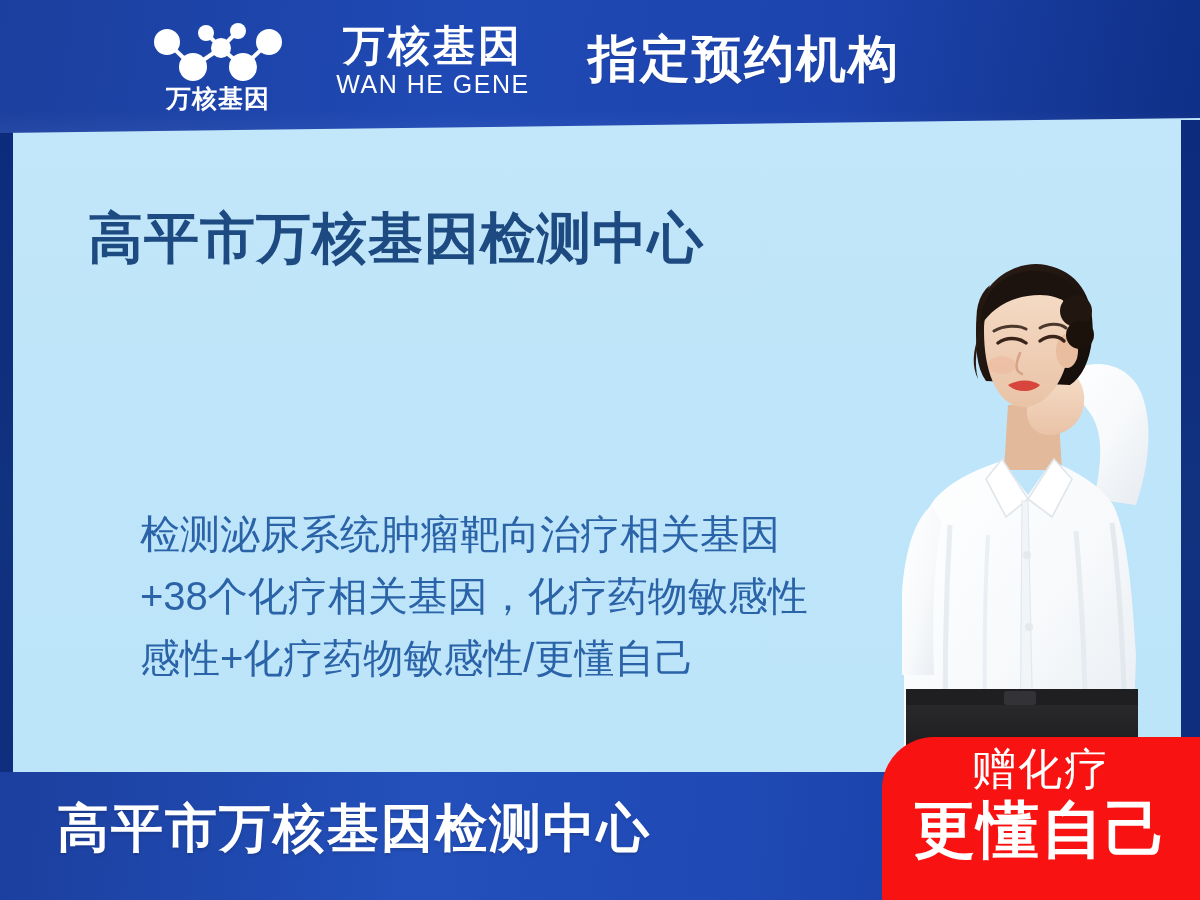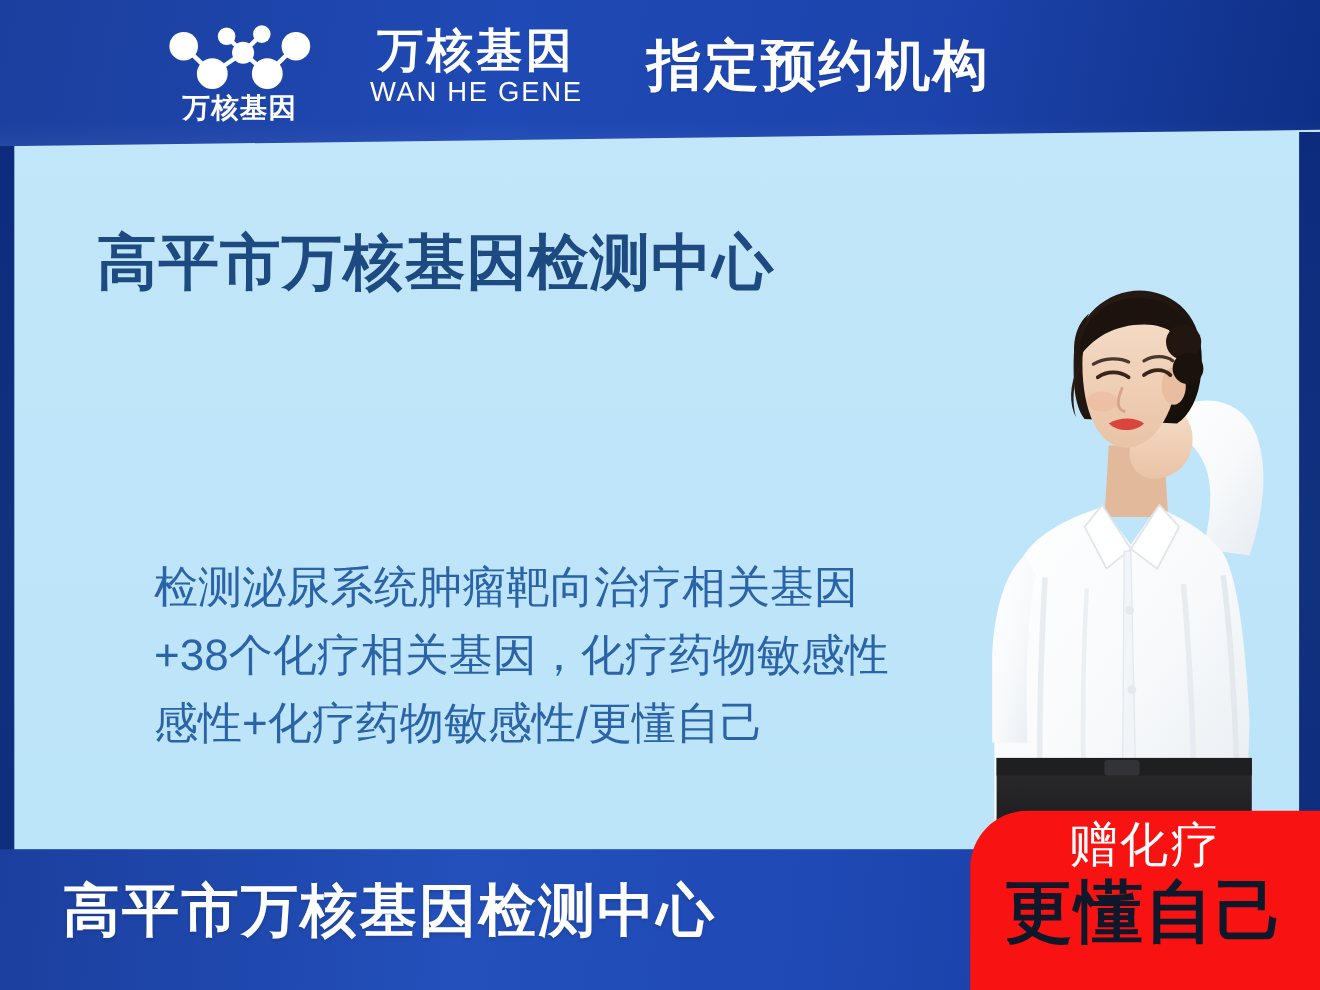--- a/index.html
+++ b/index.html
@@ -149,21 +149,21 @@
     align-items:center; justify-content:flex-start;
     padding-top:6px;
     overflow:hidden;
   }
   .badge-line1 {
     font-size:44px; font-weight:400; color:#ffffff;
     letter-spacing:2px; line-height:1.18; white-space:nowrap;
   }
   .badge-line2 {
     margin-top:-2px;
-    font-size:62px; font-weight:bold; color:#0f172a;
+    font-size:62px; font-weight:bold; color:#ffffff;
     letter-spacing:2px; line-height:1.18; white-space:nowrap;
   }
 </style>
 </head>
 <body>
 
 <div class="poster">
 
   <div class="body-bg"></div>
 

